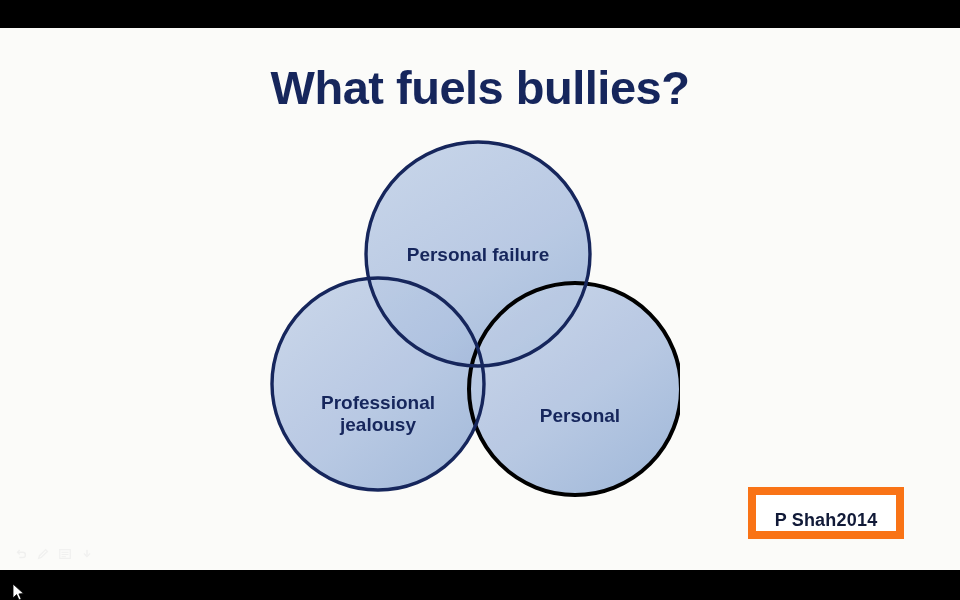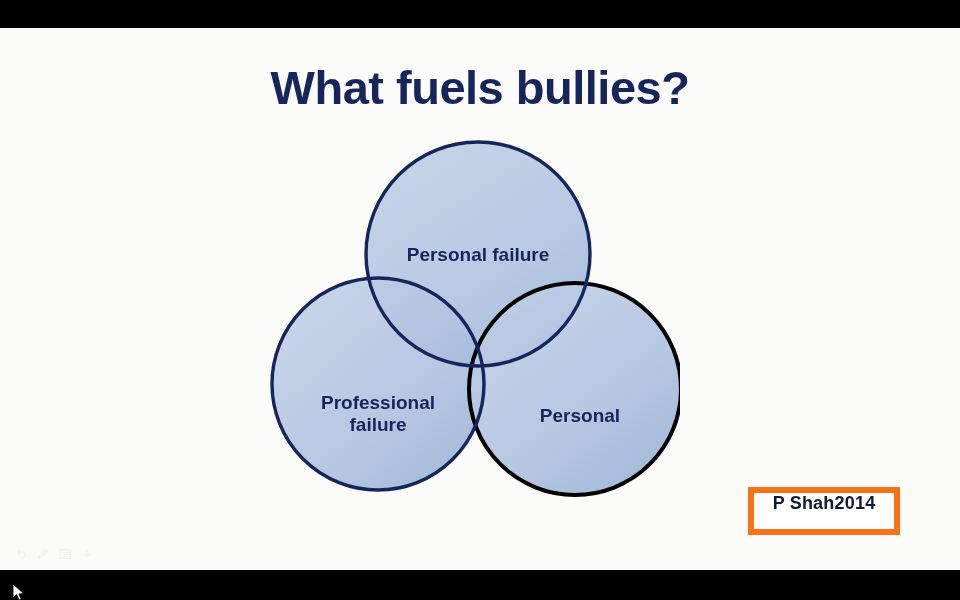--- a/index.html
+++ b/index.html
@@ -86,24 +86,24 @@
   .label-left   { left: 288px; top: 364px; width: 180px; }
   .label-right  { left: 500px; top: 377px; width: 160px; }
 
   
   .attrib-box {
     position: absolute;
     left: 748px;
     top: 459px;
     width: 140px;
     height: 36px;
-    border: 6px solid #f97316;
+    border: 8px solid #f97316;
     background: #ffffff;
     display: flex;
-    align-items: flex-start;
+    align-items: flex-end;
     justify-content: center;
   }
   .attrib-text {
     font-size: 18px;
     font-weight: bold;
     color: #111a38;
     letter-spacing: 0.2px;
   }
 
   
@@ -176,21 +176,21 @@
         </g>
 
         <circle cx="305" cy="281" r="106" fill="none" stroke="#000000" stroke-width="4"></circle>
         <circle cx="208" cy="146" r="112" fill="none" stroke="#16265c" stroke-width="3.4"></circle>
         <circle cx="108" cy="276" r="106" fill="none" stroke="#16265c" stroke-width="3.4"></circle>
       </svg>
 
       <div class="venn-label label-top">Personal failure</div>
 
       <div class="venn-label label-left">Professional
-failure</div>
+jealousy</div>
 
       <div class="venn-label label-right">Personal</div>
     </div>
 
     <div class="attrib-box">
       <span class="attrib-text">P Shah2014</span>
     </div>
 
     <div class="mini-toolbar">
       <span class="mini-icon">

